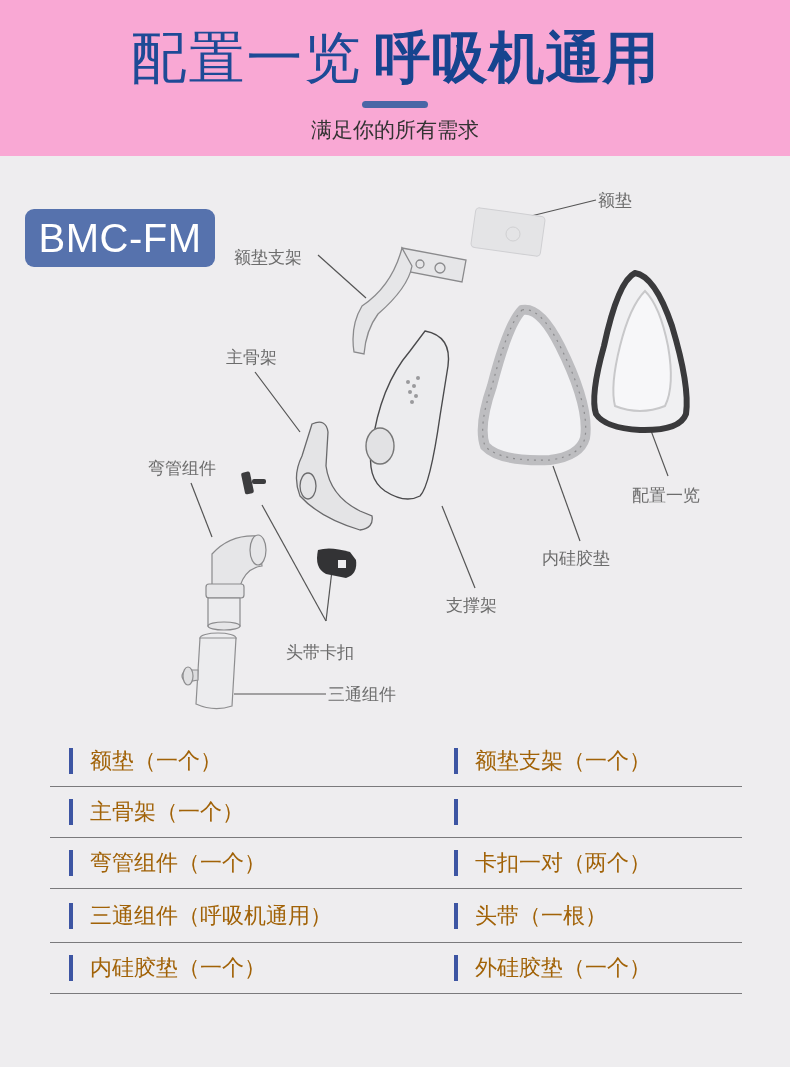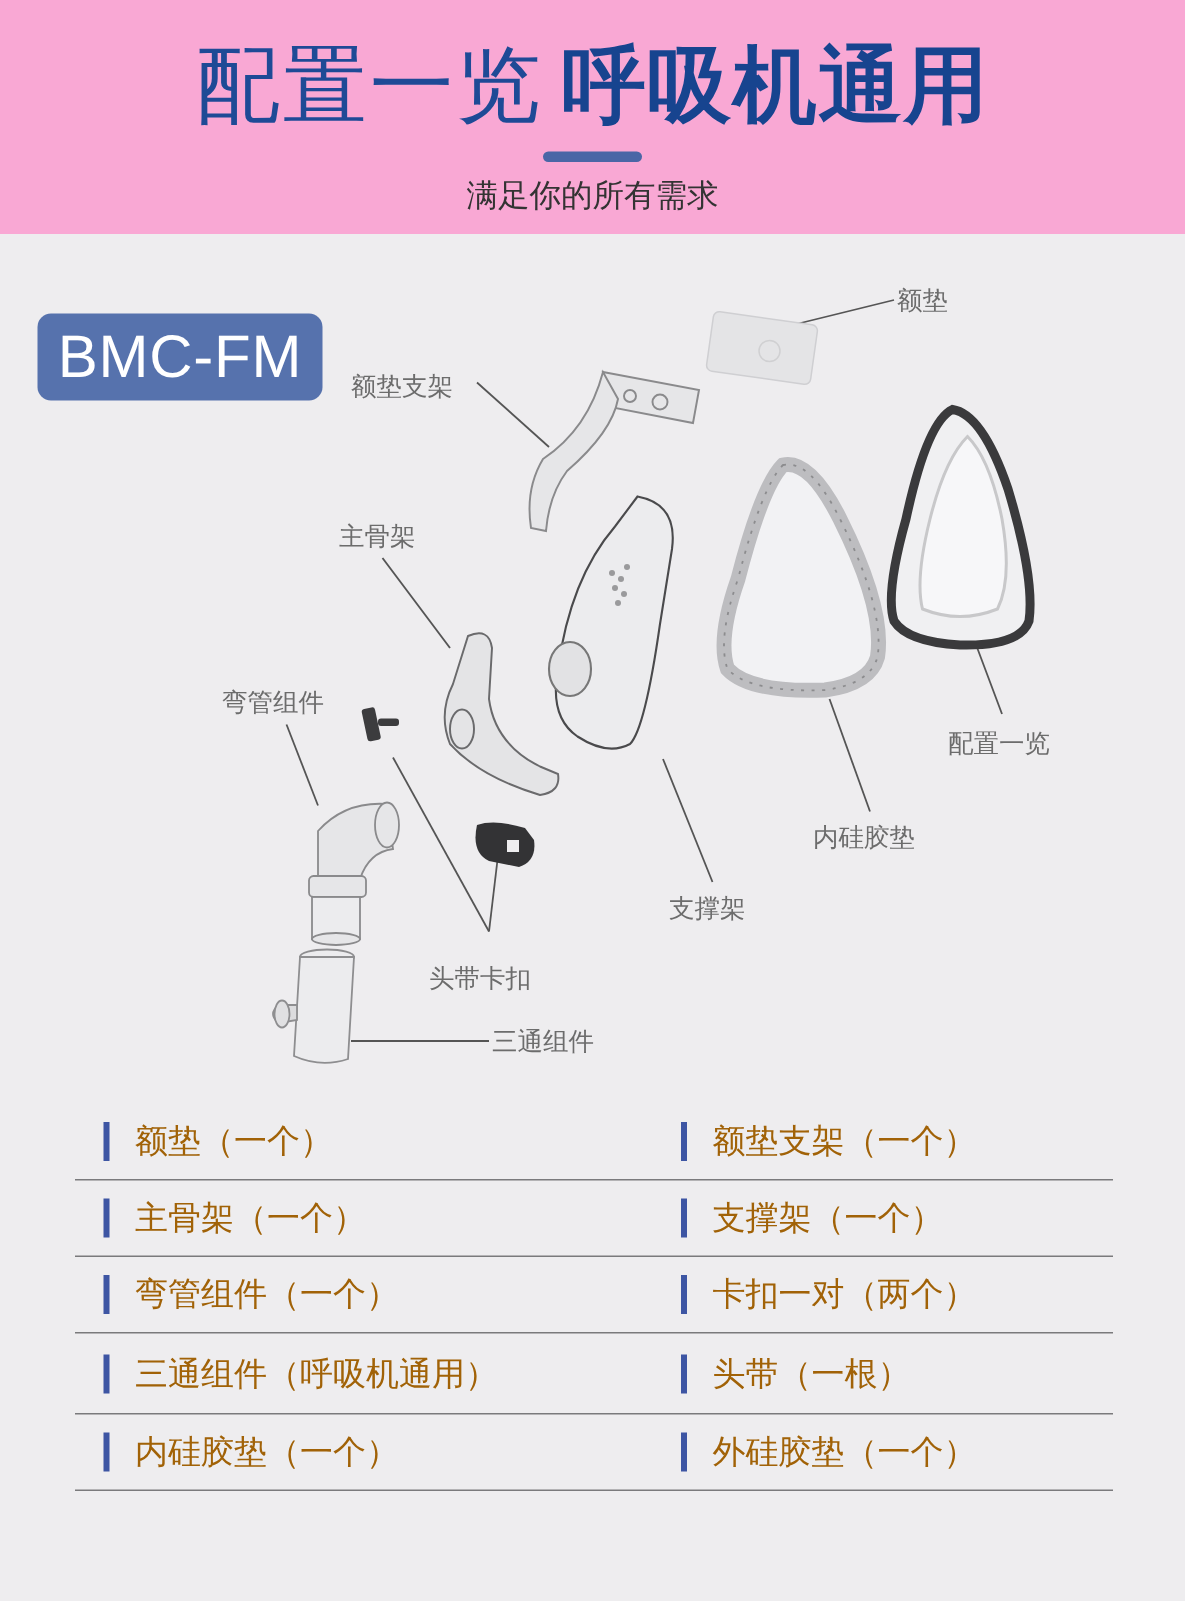--- a/index.html
+++ b/index.html
@@ -143,21 +143,20 @@
           <span>额垫支架（一个）</span>
         </div>
     </div>
     <div class="row">
       <div class="cell left">
           <span class="mark"></span>
           <span>主骨架（一个）</span>
         </div>
       <div class="cell right">
           <span class="mark"></span>
-          <span>支撑架（一个）</span>
         </div>
     </div>
     <div class="row">
       <div class="cell left">
           <span class="mark"></span>
           <span>弯管组件（一个）</span>
         </div>
       <div class="cell right">
           <span class="mark"></span>
           <span>卡扣一对（两个）</span>

